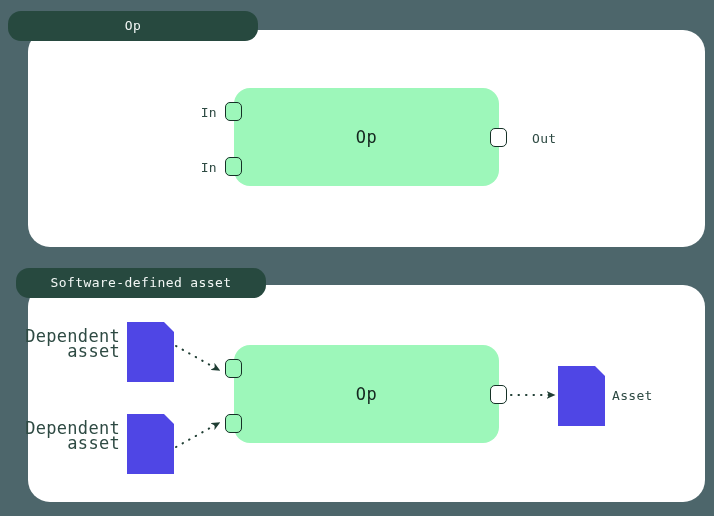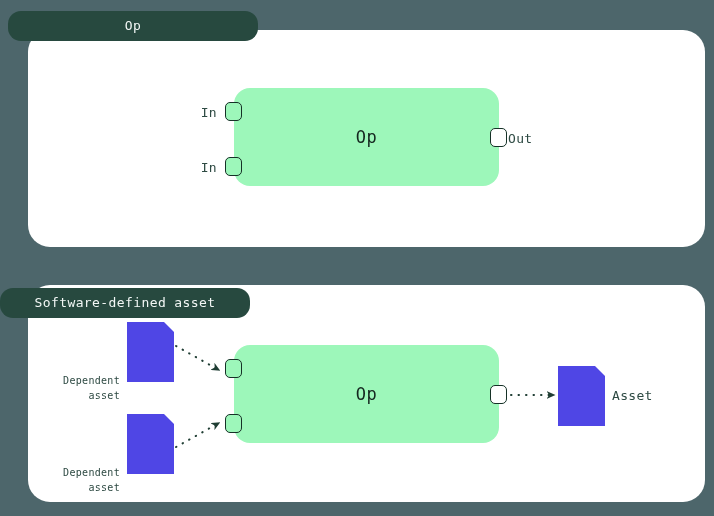--- a/index.html
+++ b/index.html
@@ -36,21 +36,21 @@
     border-radius: 13px;
     color: #f2f7f5;
     font-size: 13px;
     line-height: 30px;
     text-align: center;
     letter-spacing: 0.4px;
     white-space: nowrap;
     z-index: 4;
   }
   #tab-op        { left: 8px; top: 11px;  width: 250px; }
-  #tab-asset     { left: 0; top: 268px; width: 250px; margin-top: 20px; }
+  #tab-asset     { left: 16px; top: 268px; width: 250px; }
 
   
   .op-node {
     position: absolute;
     background: #9df7ba;
     border-radius: 16px;
     z-index: 2;
   }
   #op-node-top    { left: 234px; top: 88px;  width: 265px; height: 98px; }
   #op-node-bottom { left: 234px; top: 345px; width: 265px; height: 98px; }
@@ -92,32 +92,31 @@
   .label {
     position: absolute;
     font-size: 13px;
     color: #2e4a43;
     letter-spacing: 0.3px;
     white-space: pre;
     z-index: 5;
   }
   #label-in1  { left: 160px; top: 105px;  width: 57px; text-align: right; }
   #label-in2  { left: 160px; top: 160px;  width: 57px; text-align: right; }
-  #label-out  { left: 508px; top: 131px; }
+  #label-out  { left: 532px; top: 131px; }
   #label-asset{ left: 612px; top: 388px; }
 
   .label-multi {
     position: absolute;
-    font-size: 10px;
+    font-size: 17px;
     color: #2e4a43;
     line-height: 15px;
     text-align: right;
     letter-spacing: 0.3px;
     z-index: 5;
-    margin-top: 44px;
   }
   #label-dep1 { left: 20px; top: 329px; width: 100px; }
   #label-dep2 { left: 20px; top: 421px; width: 100px; }
 
   
   .asset-icon {
     position: absolute;
     z-index: 3;
   }
   .asset-icon svg { display: block; }

